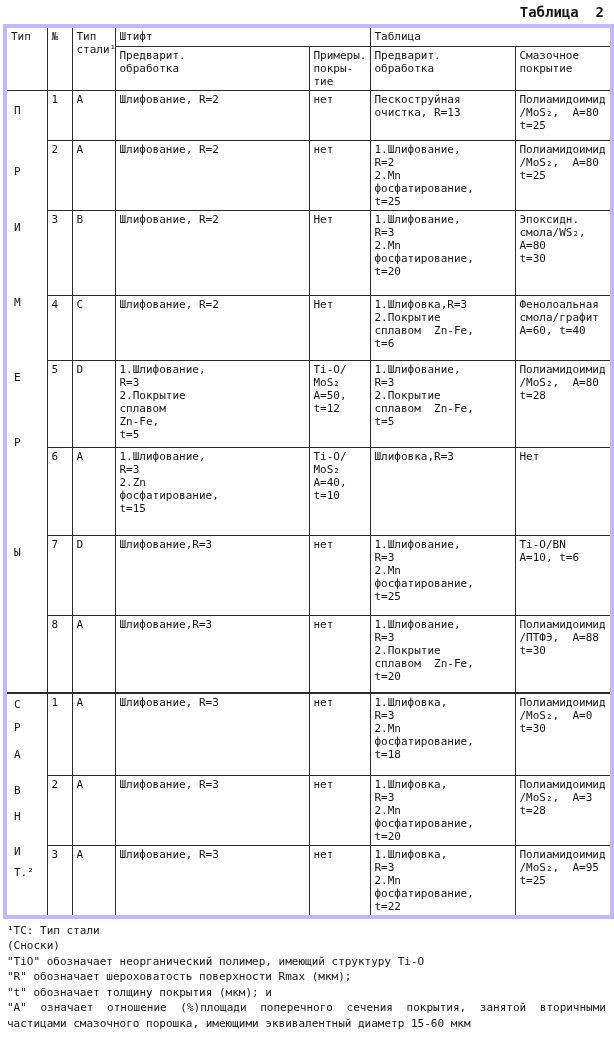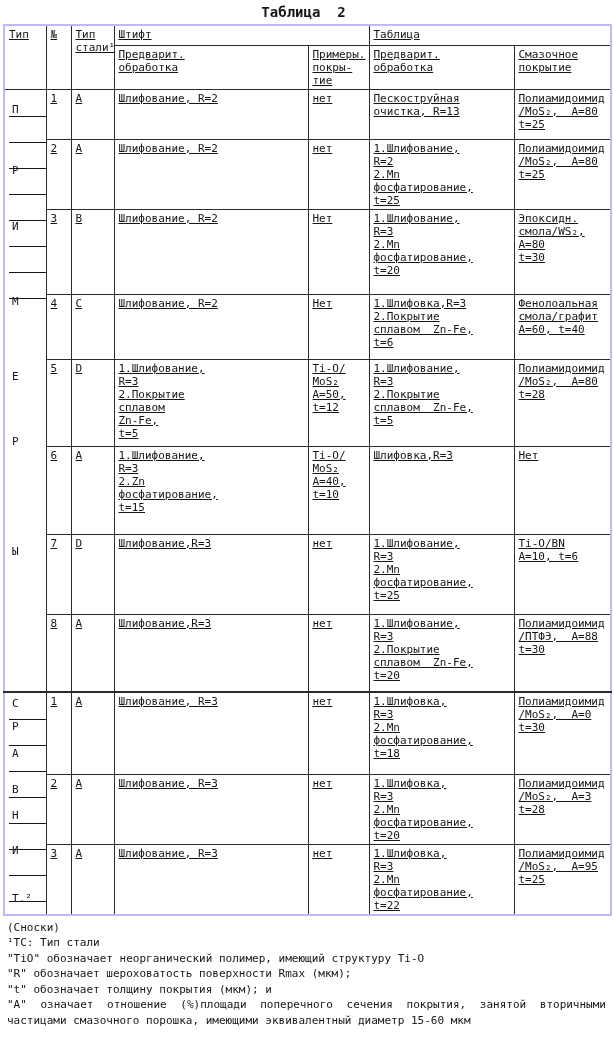--- a/index.html
+++ b/index.html
@@ -9,21 +9,21 @@
     font-family: "DejaVu Sans Mono", "Liberation Mono", monospace;
     color: #161616;
   }
   #page {
     width: 614px; height: 1037px;
     box-sizing: border-box;
     padding: 3px 4px 0 3px;
     overflow: hidden;
   }
   .title {
-    text-align: center;
+    text-align: right;
     font-weight: bold;
     font-size: 14px;
     line-height: 18px;
     padding-right: 6px;
     white-space: pre;
     margin-bottom: 3px;
   }
   table.main {
     border-collapse: collapse;
     table-layout: fixed;
@@ -34,21 +34,21 @@
     vertical-align: top;
     text-align: left;
     font-weight: normal;
     font-size: 11px;
     line-height: 13px;
     padding: 2px 3px 2px 4px;
     white-space: pre-wrap;
     box-sizing: border-box;
     overflow: hidden;
   }
-  table.main { border: 2px solid #c4b5fd; text-decoration: underline; }
+  table.main { border: 4px solid #c4b5fd; }
   tr.hdr1 th { height: 20px; }
   tr.hdr2 th { height: 35px; }
   tr.r1  { height: 50px; }
   tr.r2  { height: 66px; }
   tr.r3  { height: 85px; }
   tr.r4  { height: 65px; }
   tr.r5  { height: 87px; }
   tr.r6  { height: 88px; }
   tr.r7  { height: 80px; }
   tr.r8  { height: 78px; }
@@ -59,21 +59,21 @@
   td.type-cell { position: relative; padding: 0; }
   td.type-cell span {
     position: absolute; left: 7px;
     font-size: 11px; line-height: 13px;
   }
   .s1-l0 { top: 13px; }  .s1-l1 { top: 74px; }  .s1-l2 { top: 130px; }
   .s1-l3 { top: 205px; } .s1-l4 { top: 280px; } .s1-l5 { top: 345px; }
   .s1-l6 { top: 455px; }
   .s2-l0 { top: 4px; }   .s2-l1 { top: 27px; }  .s2-l2 { top: 54px; }
   .s2-l3 { top: 90px; }  .s2-l4 { top: 116px; } .s2-l5 { top: 151px; }
-  .s2-l6 { top: 199px; }
+  .s2-l6 { top: 172px; }
   .footnotes {
     margin-top: 4px;
     font-size: 11px;
     line-height: 15.5px;
     padding-left: 4px;
     padding-right: 4px;
   }
   .footnotes .fline { white-space: pre-wrap; }
   .footnotes .justify { text-align: justify; }
 </style>
@@ -290,21 +290,21 @@
 фосфатирование,
 t=22</td>
         <td>Полиамидоимид
 /MoS₂,  A=95
 t=25</td>
       </tr>
     </tbody>
   </table>
 
   <div class="footnotes">
+    <div class="fline">¹ТС: Тип стали</div>
     <div class="fline">(Сноски)</div>
-    <div class="fline">¹ТС: Тип стали</div>
     <div class="fline">"TiO" обозначает неорганический полимер, имеющий структуру Ti-O</div>
     <div class="fline">"R" обозначает шероховатость поверхности Rmax (мкм);</div>
     <div class="fline">"t" обозначает толщину покрытия (мкм); и</div>
     <div class="fline justify">"A" означает отношение (%)площади поперечного сечения покрытия, занятой вторичными частицами смазочного порошка, имеющими эквивалентный диаметр 15-60 мкм</div>
   </div>
 
 </div>
 
 </body></html>

